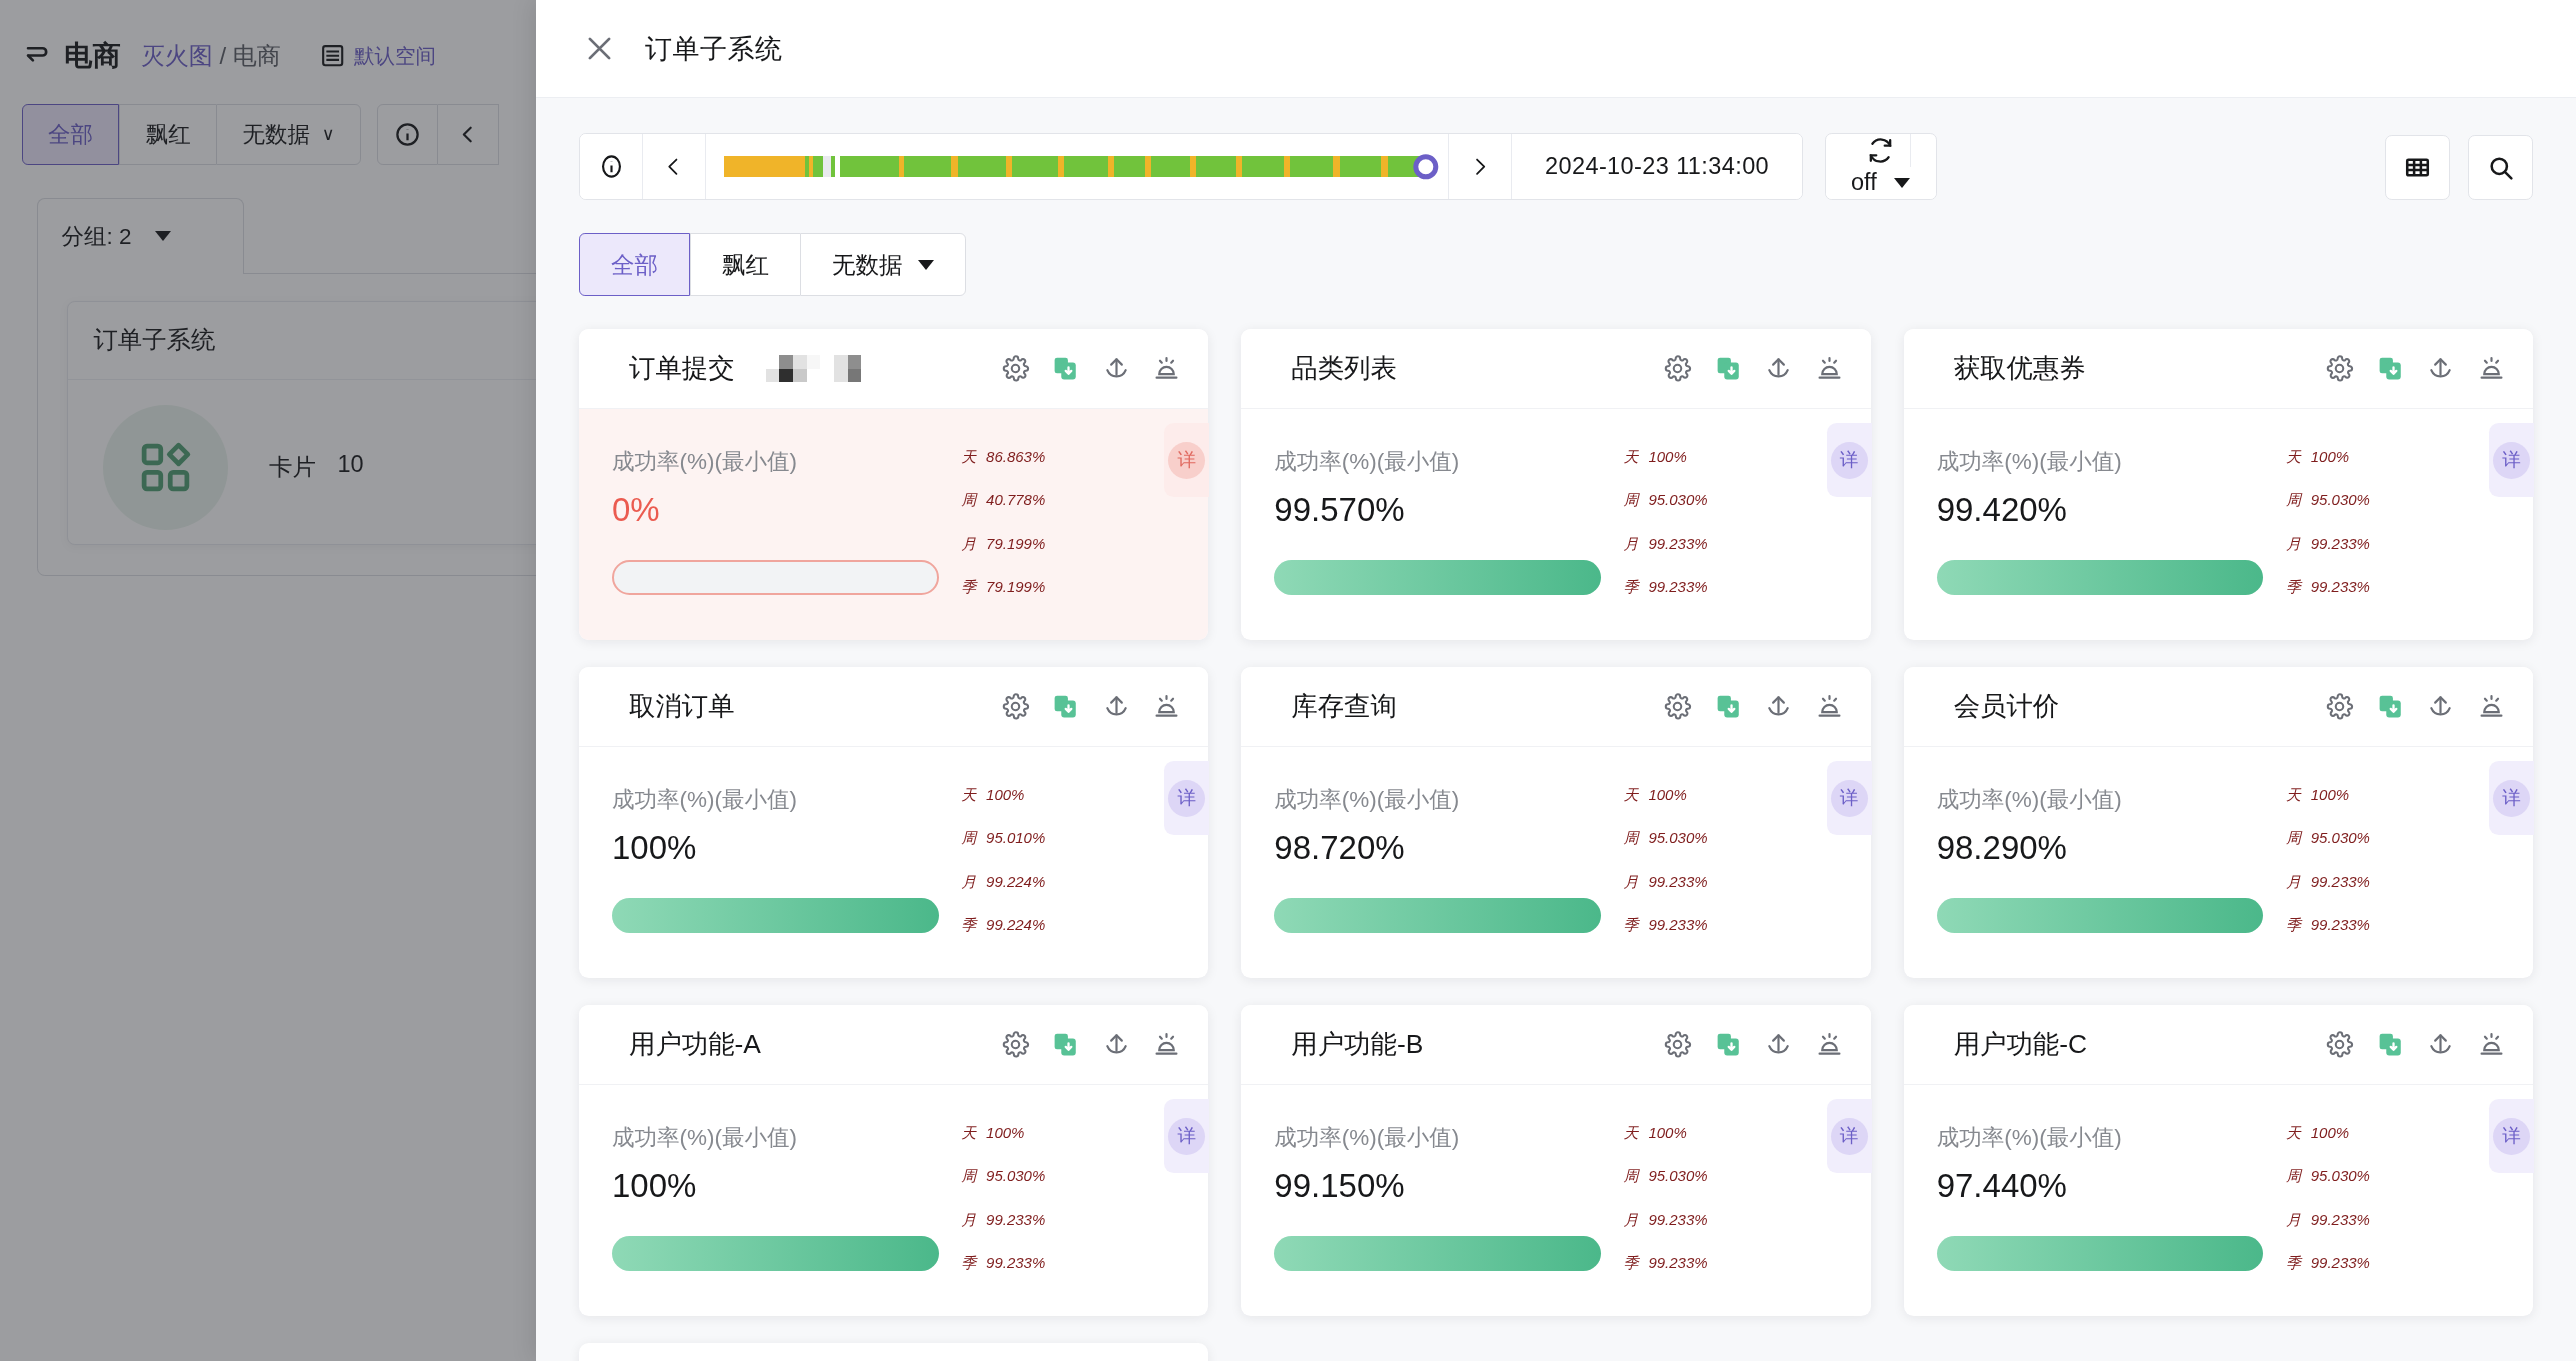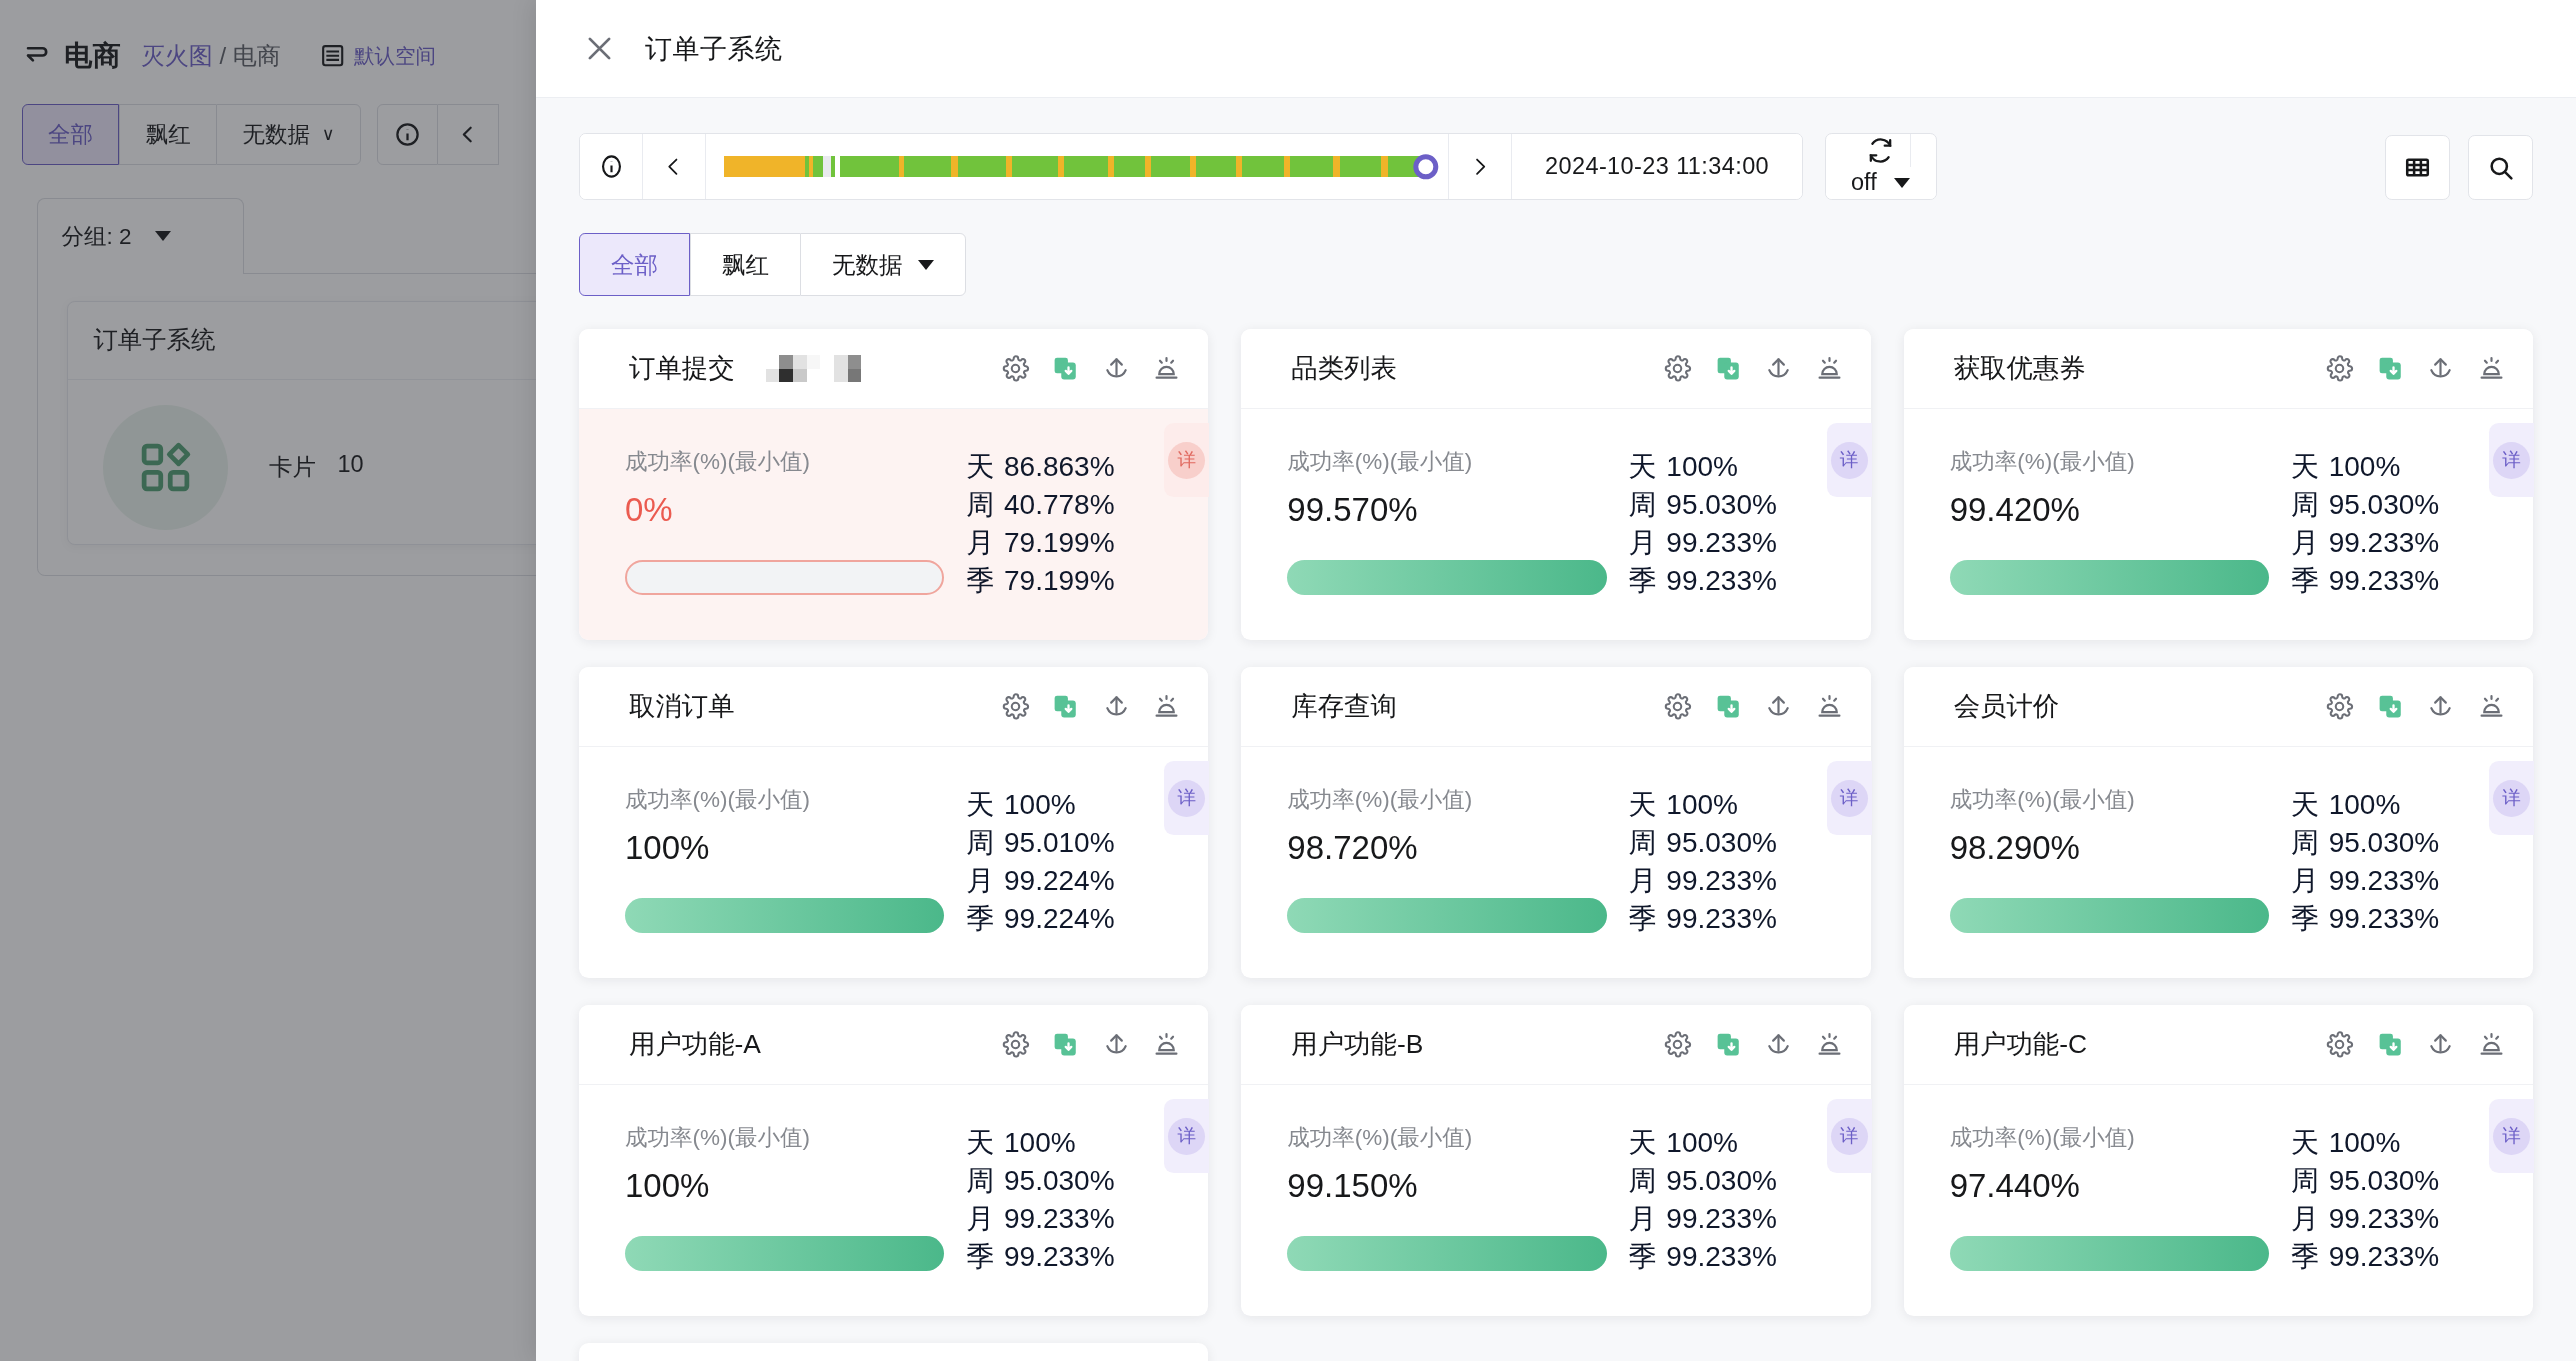--- a/index.html
+++ b/index.html
@@ -237,21 +237,21 @@
   .card-title { font-size: 26.4px; color: #17181a; white-space: nowrap; }
   .redact { display: flex; gap: 13.7px; align-items: center; }
   .rd { display: flex; }
   .rd i { display: block; }
   .card-actions { display: flex; align-items: center; gap: 21.5px; }
   .act { width: 29px; height: 29px; cursor: pointer; color: #6b6e76; }
   .act svg { width: 100%; height: 100%; display: block; }
   .act.copy { color: #58c296; }
 
   .card-body {
-    padding: 37px 33px 0 46px;
+    padding: 37px 33px 0 33px;
     display: flex; justify-content: space-between;
     border-radius: 0 0 9.8px 9.8px;
     height: calc(100% - 80px);
   }
   .card.alert .card-body { background: #fdf3f2; border-radius: 0 0 9.8px 9.8px; }
   .metric-left { width: 58%; }
   .metric-label { font-size: 22.5px; color: #86898f; }
   .metric-value {
     font-size: 33px; color: #17181a; margin-top: 13.7px; font-weight: 400;
   }
@@ -261,21 +261,21 @@
     background: linear-gradient(90deg, #8fd9b6 0%, #4bb88a 100%);
   }
   .card.alert .bar-outer {
     background: #f2f3f5; border: 2px solid #f0a59d;
   }
   .metric-right {
     width: 38%;
     display: flex; flex-direction: column; justify-content: space-between;
     padding-top: 2px; padding-bottom: 43px;
   }
-  .mr-row { font-size: 28px; color: #0f172a; white-space: nowrap; }
+  .mr-row { font-size: 15px; color: #7f1d1d; white-space: nowrap; font-style: italic; }
   .mr-row .k { margin-right: 9.8px; }
 
   .detail-tab {
     position: absolute; right: -1px; top: 94px;
     width: 45px; height: 74px;
     border-radius: 9.8px 0 0 9.8px;
     background: #f1eefc;
     display: flex; align-items: center; justify-content: center;
   }
   .detail-pill {

